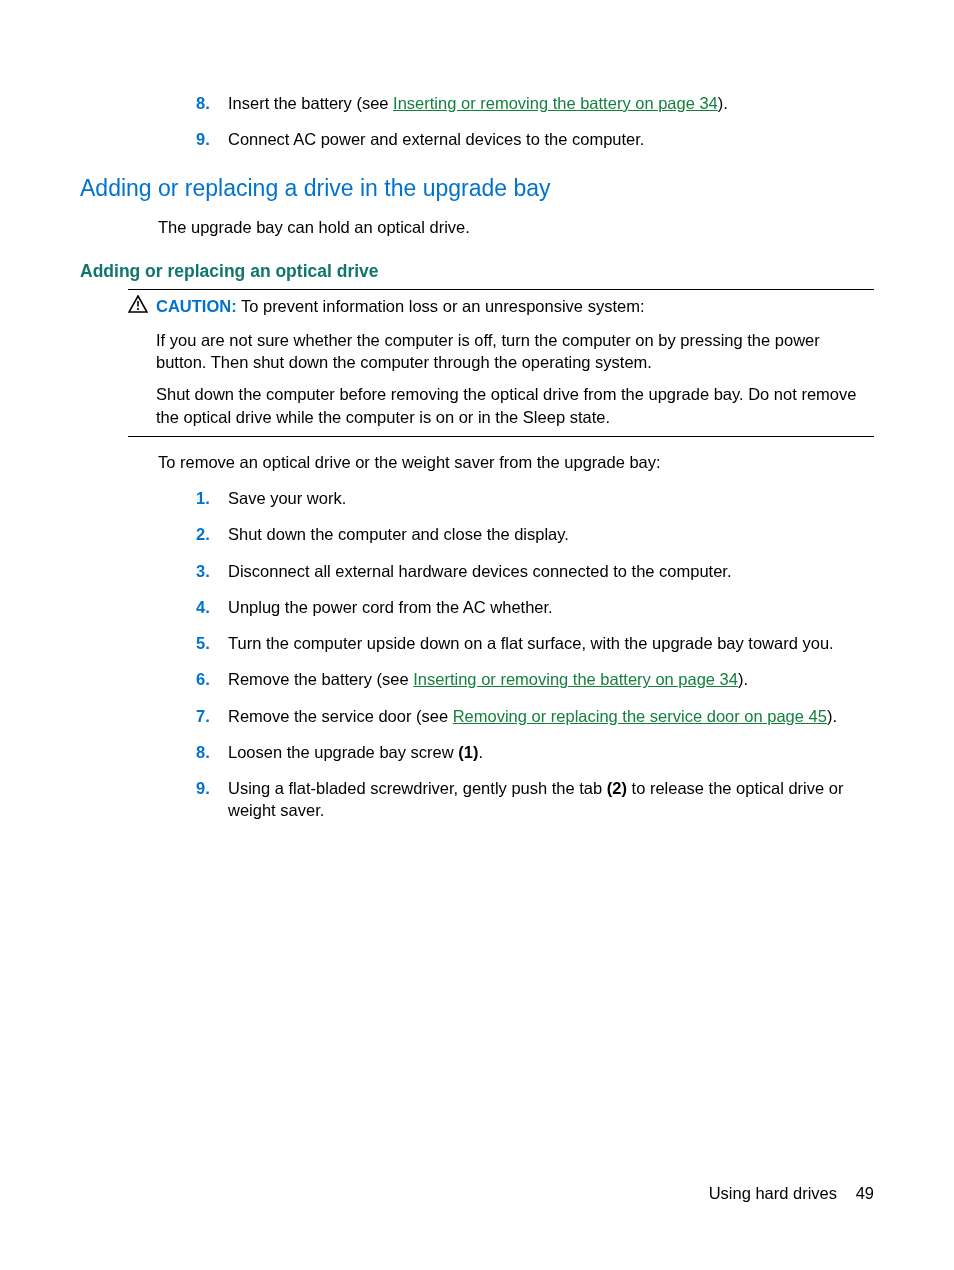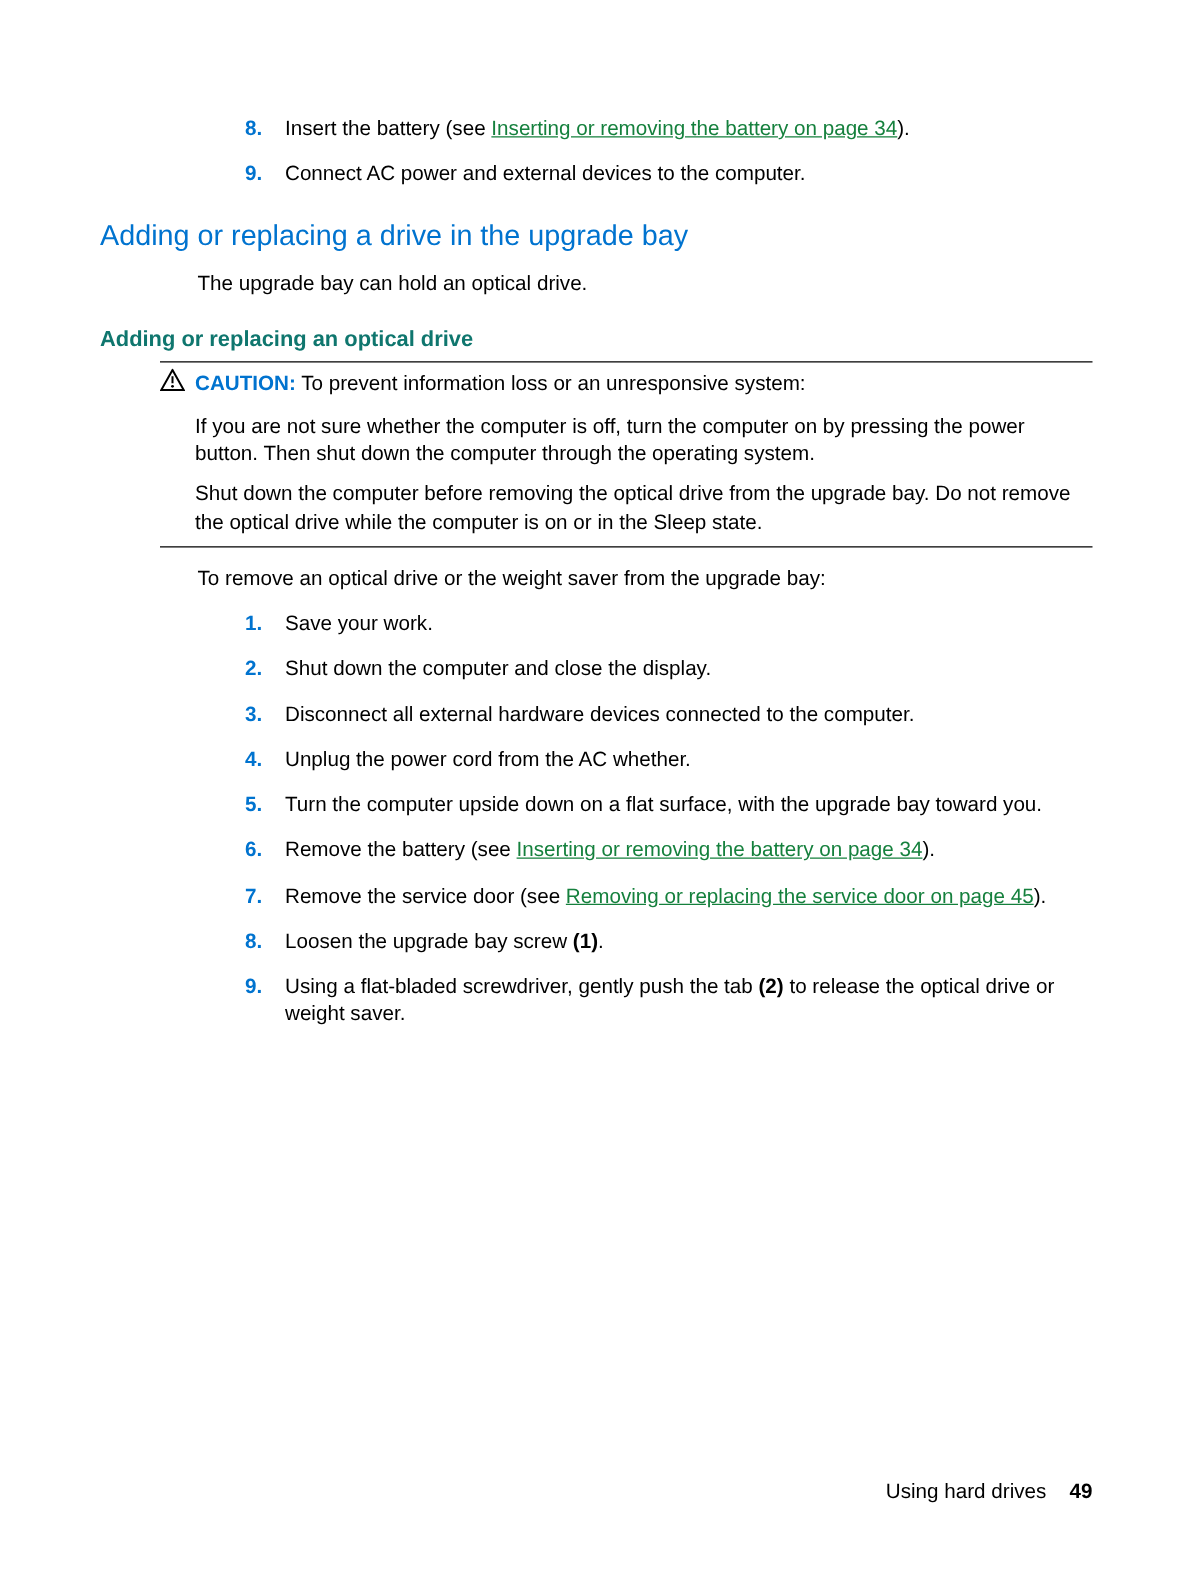--- a/index.html
+++ b/index.html
@@ -82,21 +82,20 @@
     margin: 14px 0 14px 78px;
   }
   .footer {
     position: absolute;
     bottom: 66px;
     right: 80px;
     font-size: 16.5px;
   }
   .footer-num {
     margin-left: 14px;
-    font-weight: bold;
   }
 </style>
 </head>
 <body>
 
 <div class="page">
 
   <div class="ordered">
     <div class="ord-item">
       <span class="ord-num">8.</span>

